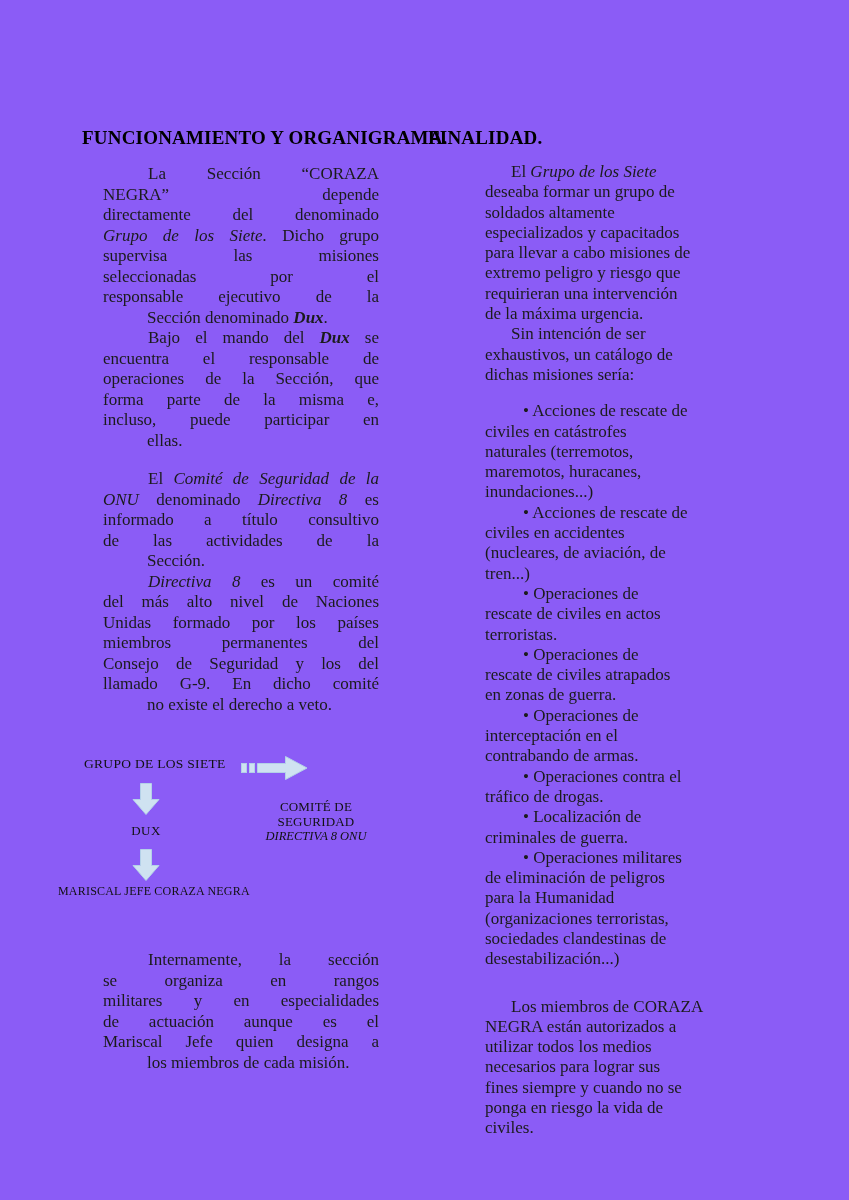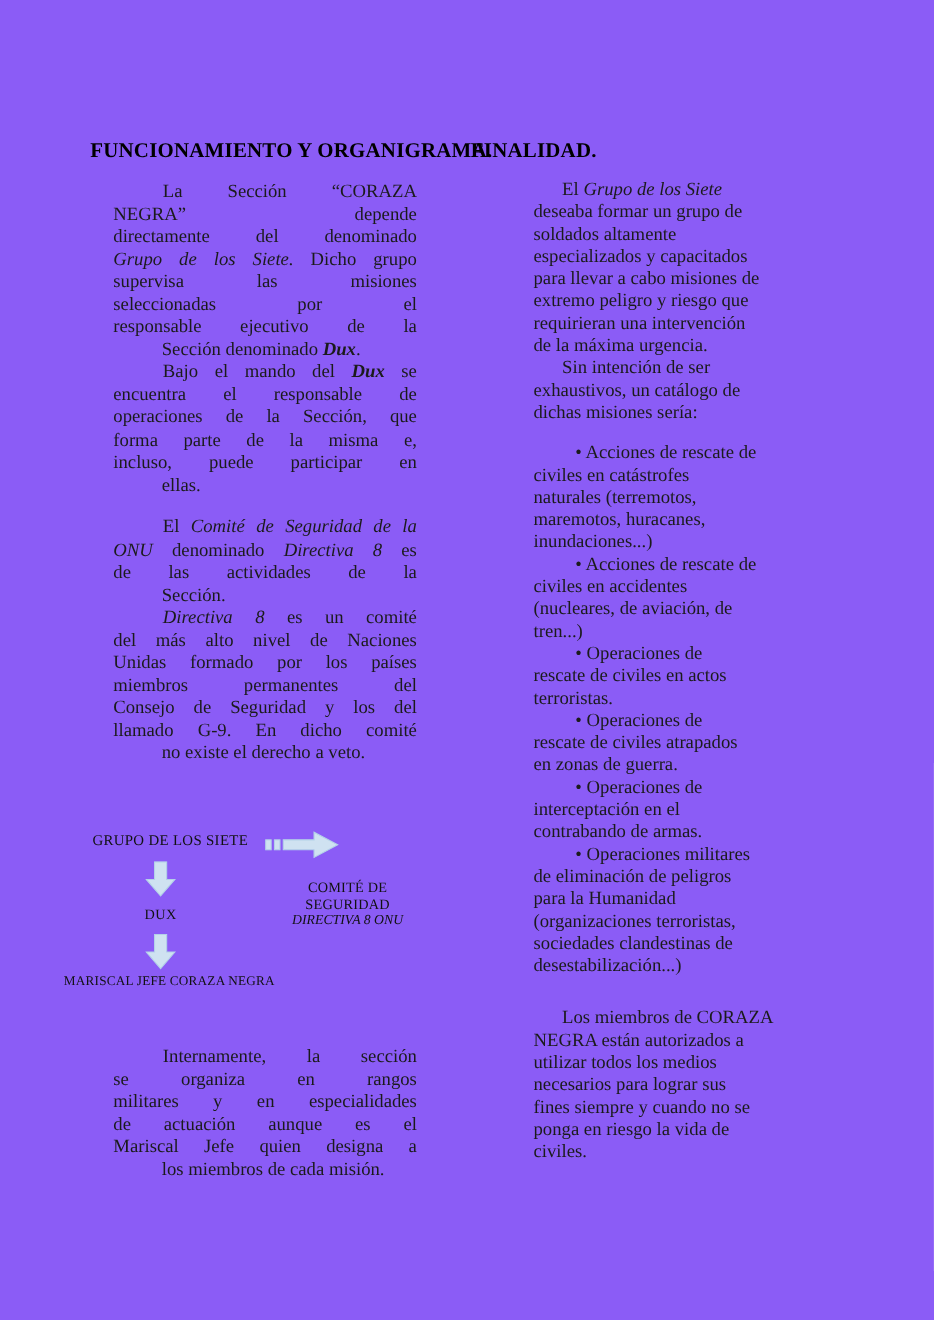--- a/index.html
+++ b/index.html
@@ -90,20 +90,21 @@
         <div class="pline pline-indent"><span>Bajo el mando del </span><span class="run-bi">Dux</span><span> se</span></div>
         <div class="pline"><span>encuentra el responsable de</span></div>
         <div class="pline"><span>operaciones de la Sección, que</span></div>
         <div class="pline"><span>forma parte de la misma e,</span></div>
         <div class="pline"><span>incluso, puede participar en</span></div>
         <div class="pline pline-last"><span>ellas.</span></div>
       </div>
     <div class="para gap">
         <div class="pline pline-indent"><span>El </span><span class="run-i">Comité de Seguridad de la</span></div>
         <div class="pline"><span class="run-i">ONU</span><span> denominado </span><span class="run-i">Directiva 8</span><span> es</span></div>
+        <div class="pline"><span>informado a título consultivo</span></div>
         <div class="pline"><span>de las actividades de la</span></div>
         <div class="pline pline-last"><span>Sección.</span></div>
       </div>
     <div class="para">
         <div class="pline pline-indent"><span class="run-i">Directiva 8</span><span> es un comité</span></div>
         <div class="pline"><span>del más alto nivel de Naciones</span></div>
         <div class="pline"><span>Unidas formado por los países</span></div>
         <div class="pline"><span>miembros permanentes del</span></div>
         <div class="pline"><span>Consejo de Seguridad y los del</span></div>
         <div class="pline"><span>llamado G-9. En dicho comité</span></div>
@@ -177,20 +178,24 @@
 tren...)</p>
       <p class="rp bullet">• Operaciones de
 rescate de civiles en actos
 terroristas.</p>
       <p class="rp bullet">• Operaciones de
 rescate de civiles atrapados
 en zonas de guerra.</p>
       <p class="rp bullet">• Operaciones de
 interceptación en el
 contrabando de armas.</p>
+      <p class="rp bullet">• Operaciones contra el
+tráfico de drogas.</p>
+      <p class="rp bullet">• Localización de
+criminales de guerra.</p>
       <p class="rp bullet">• Operaciones militares
 de eliminación de peligros
 para la Humanidad
 (organizaciones terroristas,
 sociedades clandestinas de
 desestabilización...)</p>
     </div>
     <p class="rp ind closing">Los miembros de CORAZA
 NEGRA están autorizados a
 utilizar todos los medios

